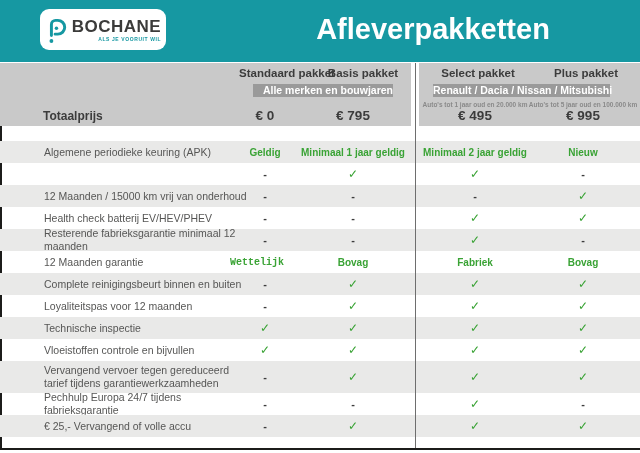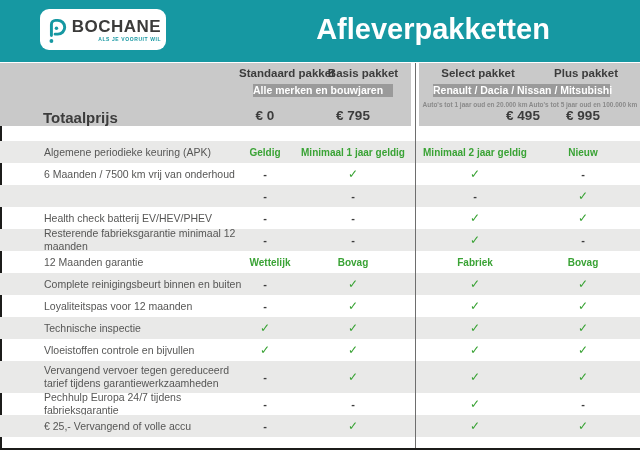--- a/index.html
+++ b/index.html
@@ -19,28 +19,28 @@
   
   .hdr-left{position:absolute;left:0;top:63px;width:411px;height:63px;background:#c9c9c9;}
   .hdr-right{position:absolute;left:419px;top:63px;width:221px;height:63px;background:#c9c9c9;}
   .divider-v{position:absolute;left:415px;top:63px;width:1px;height:385px;background:#6e6e6e;z-index:3;}
   .left-edge{position:absolute;left:0;top:126px;width:2px;height:324px;background:#1c1c1a;z-index:0;}
   .bottom-edge{position:absolute;left:0;top:448px;width:640px;height:2px;background:#1c1c1a;z-index:2;}
 
   .pkg-name{position:absolute;top:67px;transform:translateX(-50%);font-size:11.5px;
             font-weight:700;color:#3c3c3c;white-space:nowrap;z-index:4;}
   .badge{position:absolute;top:84px;height:13px;line-height:13px;background:#9a9a9a;color:#ffffff;
-         font-size:10.5px;font-weight:700;text-align:left;z-index:4;white-space:nowrap;}
+         font-size:10.5px;font-weight:700;text-align:right;z-index:4;white-space:nowrap;}
   .badge.b1{left:253px;width:140px;}
   .badge.b2{left:433px;width:177px;}
   .pkg-note{position:absolute;top:101px;transform:translateX(-50%);font-size:6.5px;font-weight:700;
             color:#8a8a8a;white-space:nowrap;z-index:4;}
   .pkg-price{position:absolute;top:108px;transform:translateX(-50%);font-size:13.5px;
              font-weight:700;color:#3c3c3c;white-space:nowrap;z-index:4;}
-  .total-label{position:absolute;left:43px;top:109px;font-size:15px;font-weight:700;color:#3c3c3c;z-index:4;}
+  .total-label{position:absolute;left:43px;top:109px;font-size:12px;font-weight:700;color:#3c3c3c;z-index:4;}
 
   
   .rows{position:absolute;left:0;top:141px;width:640px;z-index:1;}
   .row{position:relative;height:22px;}
   .row.tall{height:32px;}
   .row.gray{background:#e9e9e8;}
   .feat{position:absolute;left:32px;top:50%;transform:translateY(-50%);width:205px;
         font-size:10.5px;color:#565655;line-height:1.2;margin-left:12px;}
   .val{position:absolute;top:50%;transform:translate(-50%,-50%);font-size:10px;font-weight:700;
        color:#3aa335;white-space:nowrap;}
@@ -75,43 +75,43 @@
 
   <div class="total-label">Totaalprijs</div>
 
   <div id="pkg-headers">
       <div class="pkg-name" style="left: 287px;">Standaard pakket</div>
       <div class="pkg-price" style="left: 265px;">€ 0</div>
       <div class="pkg-name" style="left: 363px;">Basis pakket</div>
       <div class="pkg-price" style="left: 353px;">€ 795</div>
       <div class="pkg-name" style="left: 478px;">Select pakket</div>
       <div class="pkg-note" style="left: 475px;">Auto's tot 1 jaar oud en 20.000 km</div>
-      <div class="pkg-price" style="left: 475px; margin-left: 48px;">€ 495</div>
+      <div class="pkg-price" style="left: 475px;">€ 495</div>
       <div class="pkg-name" style="left: 586px;">Plus pakket</div>
       <div class="pkg-note" style="left: 583px;">Auto's tot 5 jaar oud en 100.000 km</div>
       <div class="pkg-price" style="left: 583px; text-align: right;">€ 995</div>
       <div class="badge b1">Alle merken en bouwjaren</div>
       <div class="badge b2">Renault / Dacia / Nissan / Mitsubishi</div>
     </div>
   <div class="rows" id="rows">
       <div class="row gray">
         <div class="feat">Algemene periodieke keuring (APK)</div>
         <span class="val" style="left: 265px;">Geldig</span>
         <span class="val" style="left: 353px;">Minimaal 1 jaar geldig</span>
         <span class="val" style="left: 475px;">Minimaal 2 jaar geldig</span>
         <span class="val" style="left: 583px;">Nieuw</span>
       </div>
       <div class="row">
-        <div class="feat">6 Maanden / 7500 km vrij van onderhoud</div>
         <span class="val dash" style="left: 265px;">-</span>
         <span class="val check" style="left: 353px;">✓</span>
         <span class="val check" style="left: 475px;">✓</span>
         <span class="val dash" style="left: 583px;">-</span>
       </div>
       <div class="row gray">
+        <div class="feat">12 Maanden / 15000 km vrij van onderhoud</div>
         <span class="val dash" style="left: 265px;">-</span>
         <span class="val dash" style="left: 353px;">-</span>
         <span class="val dash" style="left: 475px;">-</span>
         <span class="val check" style="left: 583px;">✓</span>
       </div>
       <div class="row">
         <div class="feat">Health check batterij EV/HEV/PHEV</div>
         <span class="val dash" style="left: 265px;">-</span>
         <span class="val dash" style="left: 353px;">-</span>
         <span class="val check" style="left: 475px;">✓</span>
@@ -119,21 +119,21 @@
       </div>
       <div class="row gray">
         <div class="feat">Resterende fabrieksgarantie minimaal 12 maanden</div>
         <span class="val dash" style="left: 265px;">-</span>
         <span class="val dash" style="left: 353px;">-</span>
         <span class="val check" style="left: 475px;">✓</span>
         <span class="val dash" style="left: 583px;">-</span>
       </div>
       <div class="row">
         <div class="feat">12 Maanden garantie</div>
-        <span class="val" style="left: 270px;">Wettelijk</span>
+        <span class="val" style="left: 257px; font-family: Liberation Mono, monospace;">Wettelijk</span>
         <span class="val" style="left: 353px;">Bovag</span>
         <span class="val" style="left: 475px;">Fabriek</span>
         <span class="val" style="left: 583px;">Bovag</span>
       </div>
       <div class="row gray">
         <div class="feat">Complete reinigingsbeurt binnen en buiten</div>
         <span class="val dash" style="left: 265px;">-</span>
         <span class="val check" style="left: 353px;">✓</span>
         <span class="val check" style="left: 475px;">✓</span>
         <span class="val check" style="left: 583px;">✓</span>

